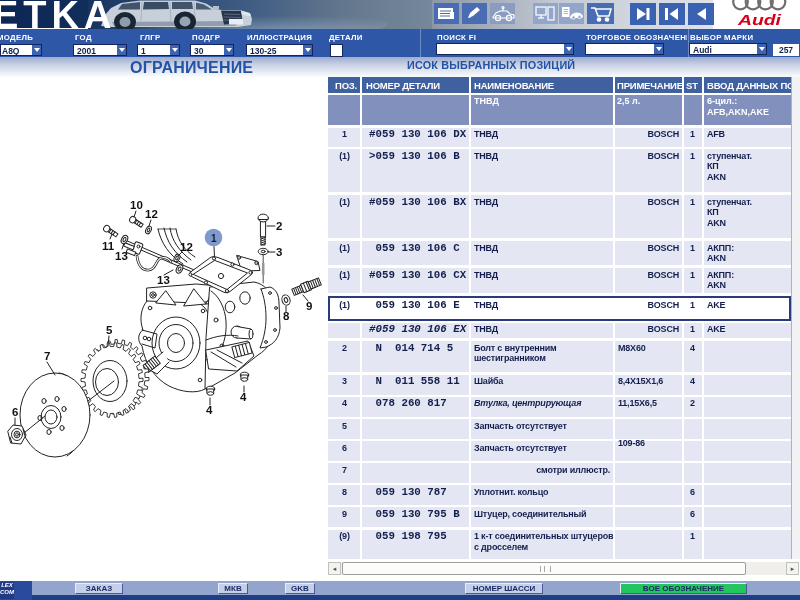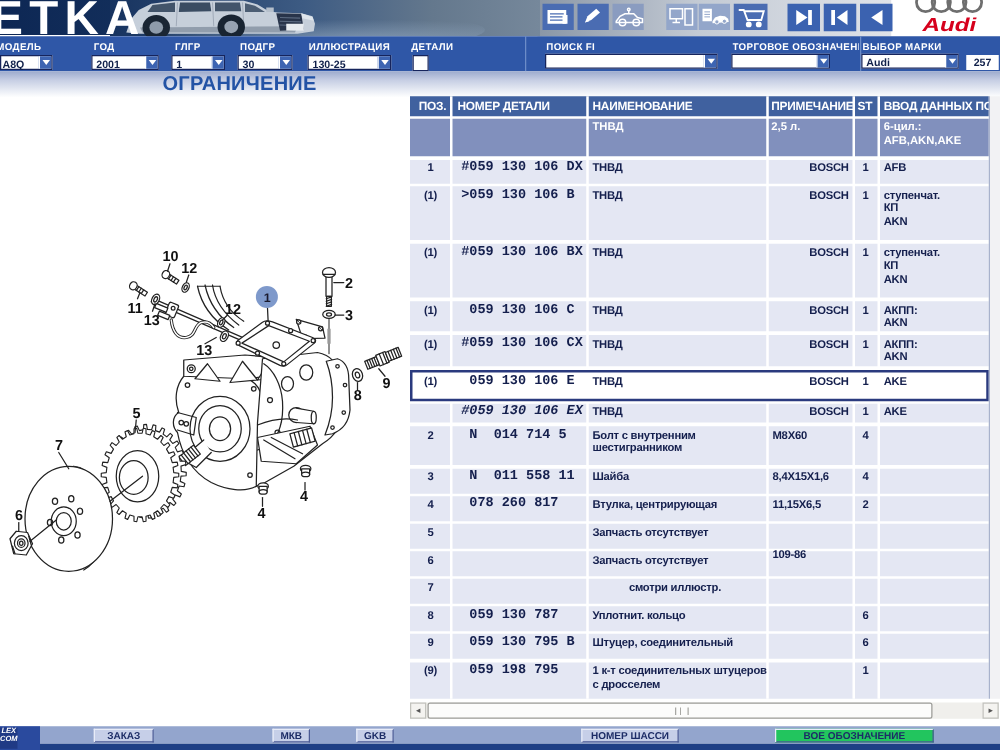--- a/index.html
+++ b/index.html
@@ -179,20 +179,21 @@
       <span class="btn"></span>
     </div>
 <div class="combo" style="left:689px;top:43px;width:76px;">
       <span class="val">Audi</span>
       <span class="btn"></span>
     </div>
 <div class="abs" style="left:773px;top:44px;width:26px;height:12px;background:#fff;font-size:8.5px;font-weight:bold;color:#10204a;text-align:center;line-height:12px;">257</div>
 
 <div class="abs" style="left:0;top:57px;width:800px;height:21px;background:linear-gradient(180deg,#9dabcd 0%,#c7cfe4 35%,#eef1f7 80%,#ffffff 100%);"></div>
 <div class="abs" style="left:130px;top:58.5px;font-size:16px;font-weight:bold;color:#2353a5;letter-spacing:0.2px;">ОГРАНИЧЕНИЕ</div>
+<div class="abs" style="left:407px;top:58.5px;font-size:10.8px;font-weight:bold;color:#2353a5;letter-spacing:0.2px;">ИСОК ВЫБРАННЫХ ПОЗИЦИЙ</div>
 
 <div class="abs" style="left:328px;top:77px;width:463px;height:15.5px;background:#40619f;"></div>
 <div class="abs" style="left:328px;top:94.5px;width:463px;height:30px;background:#8190bd;"></div>
 
 <div class="abs" style="left:335px;top:80px;color:#fff;font-weight:bold;font-size:9.5px;white-space:nowrap;letter-spacing:-0.2px;">ПОЗ.</div>
 <div class="abs" style="left:366px;top:80px;color:#fff;font-weight:bold;font-size:9.5px;white-space:nowrap;letter-spacing:-0.2px;">НОМЕР ДЕТАЛИ</div>
 <div class="abs" style="left:474px;top:80px;color:#fff;font-weight:bold;font-size:9.5px;white-space:nowrap;letter-spacing:-0.2px;">НАИМЕНОВАНИЕ</div>
 <div class="abs" style="left:617px;top:80px;color:#fff;font-weight:bold;font-size:9.5px;white-space:nowrap;letter-spacing:-0.2px;">ПРИМЕЧАНИЕ</div>
 <div class="abs" style="left:686px;top:80px;color:#fff;font-weight:bold;font-size:9.5px;white-space:nowrap;letter-spacing:-0.2px;">ST</div>
 <div class="abs" style="left:707px;top:80px;color:#fff;font-weight:bold;font-size:9.5px;white-space:nowrap;letter-spacing:-0.2px;">ВВОД ДАННЫХ ПО М</div>
@@ -272,29 +273,29 @@
 <div class="ct" style="left:474px;top:342.5px;width:139px;white-space:normal;">Болт с внутренним<br>шестигранником</div>
 <div class="ct" style="left:618px;top:342.5px;">M8X60</div>
 <div class="ct" style="left:683px;top:342.5px;width:19px;text-align:center;">4</div>
 <div class="ct" style="left:329px;top:376px;width:31px;text-align:center;">3</div>
 <div class="ct mono" style="left:369px;top:376px;white-space:pre;"> N  011 558 11</div>
 <div class="ct" style="left:474px;top:376px;width:139px;white-space:normal;">Шайба</div>
 <div class="ct" style="left:618px;top:376px;">8,4X15X1,6</div>
 <div class="ct" style="left:683px;top:376px;width:19px;text-align:center;">4</div>
 <div class="ct" style="left:329px;top:398px;width:31px;text-align:center;">4</div>
 <div class="ct mono" style="left:369px;top:398px;white-space:pre;"> 078 260 817</div>
-<div class="ct" style="left:474px;top:398px;width:115px;white-space:normal;">Втулка, центрирующая</div>
+<div class="ct" style="left:474px;top:398px;width:115px;white-space:normal;font-style:italic;">Втулка, центрирующая</div>
 <div class="ct" style="left:618px;top:398px;">11,15X6,5</div>
 <div class="ct" style="left:683px;top:398px;width:19px;text-align:center;">2</div>
 <div class="ct" style="left:329px;top:420.5px;width:31px;text-align:center;">5</div>
 <div class="ct" style="left:474px;top:420.5px;width:139px;white-space:normal;">Запчасть отсутствует</div>
 <div class="ct" style="left:329px;top:442.5px;width:31px;text-align:center;">6</div>
 <div class="ct" style="left:474px;top:442.5px;width:139px;white-space:normal;">Запчасть отсутствует</div>
 <div class="ct" style="left:329px;top:464.5px;width:31px;text-align:center;">7</div>
-<div class="ct" style="left:470px;top:464.5px;width:140px;text-align:center;">смотри иллюстр.</div>
+<div class="ct" style="left:470px;top:464.5px;width:140px;text-align:right;">смотри иллюстр.</div>
 <div class="ct" style="left:618px;top:438px;">109-86</div>
 <div class="ct" style="left:329px;top:486.5px;width:31px;text-align:center;">8</div>
 <div class="ct mono" style="left:369px;top:486.5px;white-space:pre;"> 059 130 787</div>
 <div class="ct" style="left:474px;top:486.5px;width:139px;white-space:normal;">Уплотнит. кольцо</div>
 <div class="ct" style="left:683px;top:486.5px;width:19px;text-align:center;">6</div>
 <div class="ct" style="left:329px;top:508.5px;width:31px;text-align:center;">9</div>
 <div class="ct mono" style="left:369px;top:508.5px;white-space:pre;"> 059 130 795 B</div>
 <div class="ct" style="left:474px;top:508.5px;width:139px;white-space:normal;">Штуцер, соединительный</div>
 <div class="ct" style="left:683px;top:508.5px;width:19px;text-align:center;">6</div>
 <div class="ct" style="left:329px;top:531px;width:31px;text-align:center;">(9)</div>

